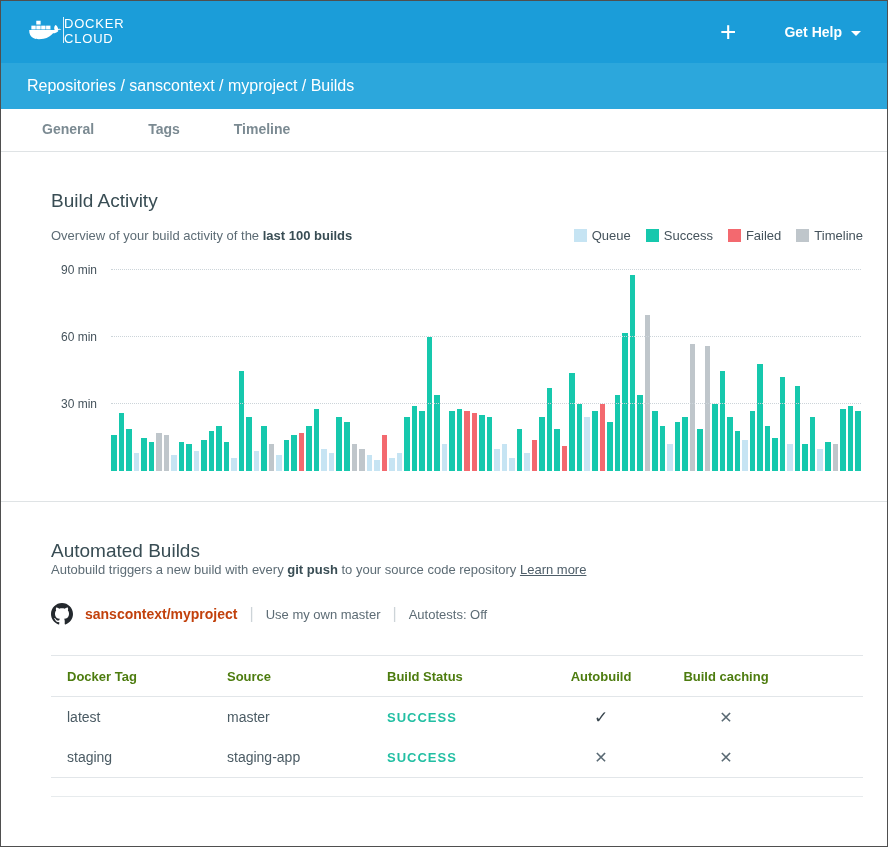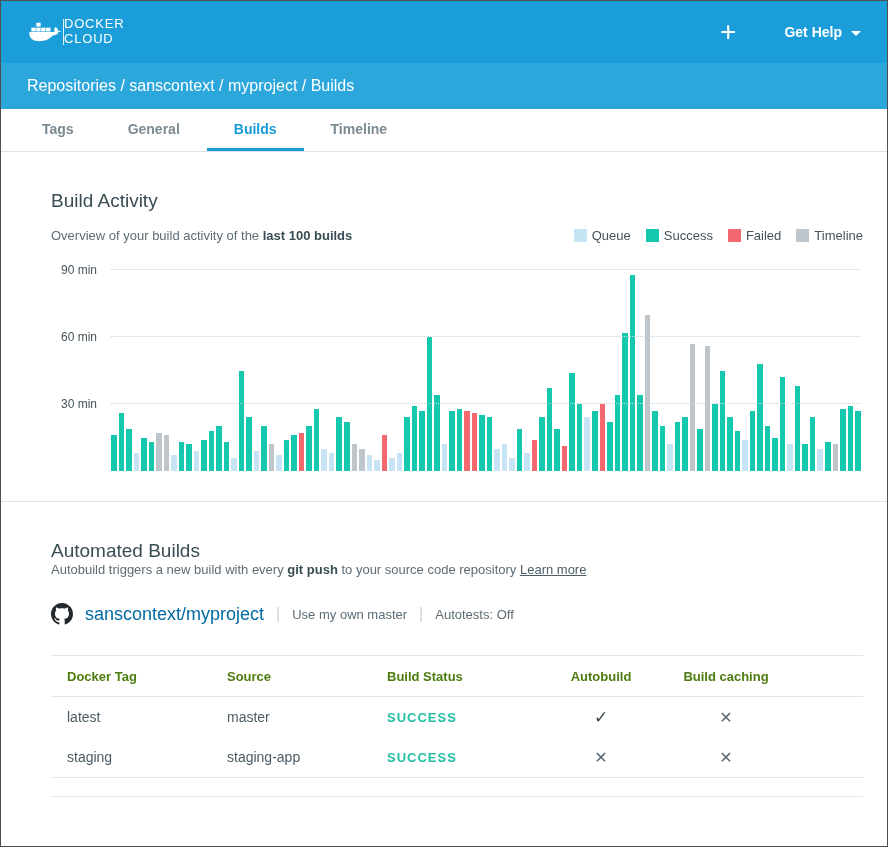--- a/index.html
+++ b/index.html
@@ -2,21 +2,21 @@
 <html><head>
 <meta charset="utf-8">
 <style>
   * { box-sizing: border-box; }
   body { margin:0; background:#fff; font-family:"Liberation Sans", sans-serif; }
   .page { width:888px; height:847px; border:1px solid #4f4f4f; background:#fff; overflow:hidden; }
 
   
   .topbar { height:62px; background:#1b9dd9; display:flex; align-items:center;
             justify-content:space-between; padding:0 26px; }
-  .brand { display:flex; align-items:center; gap:0; cursor:pointer; }
+  .brand { display:flex; gap:0; cursor:pointer; }
   .brand-divider { width:1px; height:26px; background:rgba(255,255,255,.85); }
   .brand-text { color:#fff; font-size:13px; letter-spacing:.8px; line-height:1.15; font-weight:400; }
   .brand-text span { display:block; }
   .topbar-right { display:flex; align-items:center; gap:44px; }
   .plus-btn { color:#fff; font-size:28px; font-weight:300; background:none; border:none;
               cursor:pointer; line-height:1; padding:0 4px; }
   .menu-item { display:flex; align-items:center; gap:9px; color:#fff; font-size:14px;
                font-weight:bold; cursor:pointer; }
   .caret { width:0; height:0; border-left:5px solid transparent; border-right:5px solid transparent;
            border-top:5px solid #fff; margin-top:2px; }
@@ -53,21 +53,21 @@
   .bar { flex:1 1 0; min-width:1px; }
 
   .divider { border-top:1px solid #dfe3e5; margin-top:30px; }
 
   
   .ab { padding-top:38px; }
   .ab-desc { font-size:13px; color:#5d6c75; }
   .ab-desc b { color:#394d54; }
   .learn-more { color:#4d5d68; text-decoration:underline; cursor:pointer; }
   .repo-row { display:flex; align-items:center; gap:12px; margin-top:26px; }
-  .repo-name { font-size:18px; color:#0369a1; font-weight:normal; cursor:pointer; }
+  .repo-name { font-size:14px; color:#c2410c; font-weight:bold; cursor:pointer; }
   .sep { color:#cdd4d8; font-size:16px; }
   .repo-meta { font-size:13px; color:#5d6c75; }
 
   
   .tbl { margin-top:30px; border-top:1px solid #e2e6e9; border-bottom:1px solid #e2e6e9; }
   .tr { display:grid; grid-template-columns:160px 160px 180px 100px 150px; align-items:center; height:40px; }
   .tr.th { height:41px; border-bottom:1px solid #e2e6e9; }
   .td { font-size:14px; color:#4b5b64; padding-left:16px; }
   .th .td { font-size:13px; font-weight:bold; color:#4d7c0f; }
   .td.center { text-align:center; padding-left:0; }
@@ -107,23 +107,22 @@
         <span class="caret"></span>
       </div>
     </div>
   </header>
 
   <div class="breadcrumb-bar">
     <span>Repositories / sanscontext / myproject / Builds</span>
   </div>
 
   <nav class="tabs">
+    <div class="tab">General</div>
     <div class="tab">Tags</div>
-    <div class="tab">General</div>
-    <div class="tab active">Builds</div>
     <div class="tab">Timeline</div>
   </nav>
 
   <section class="section ba">
     <h2>Build Activity</h2>
     <div class="subtitle-row">
       <div class="subtitle"><span>Overview of your build activity of the </span><b>last 100 builds</b></div>
       <div class="legend">
         <div class="legend-item">
           <span class="swatch" style="background: rgb(198, 228, 243);"></span>

